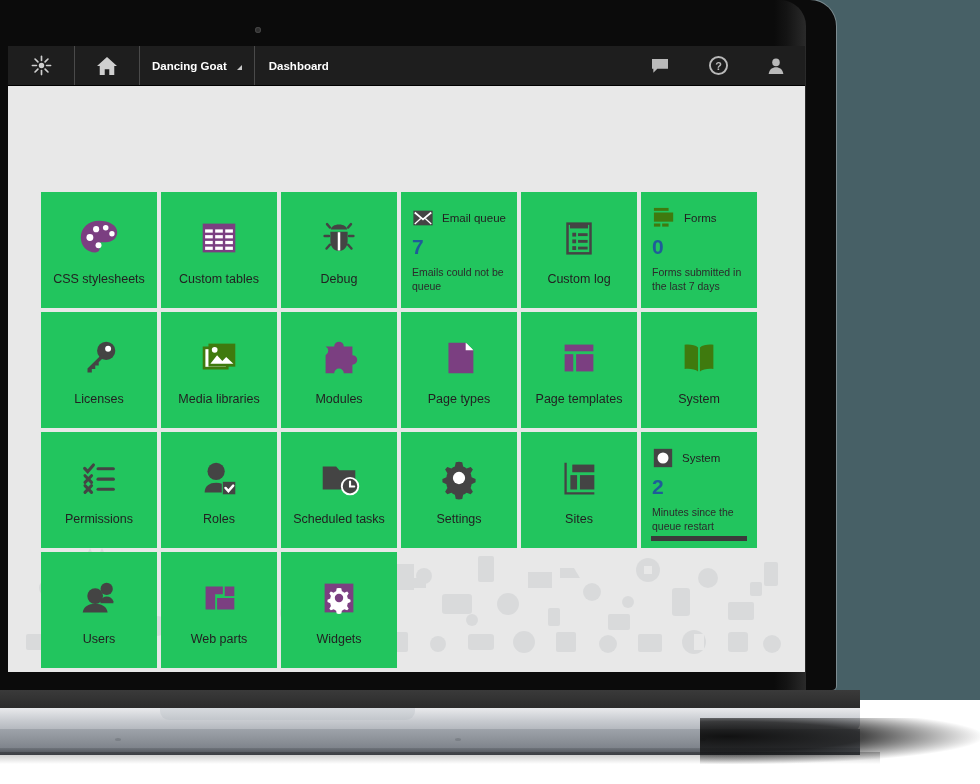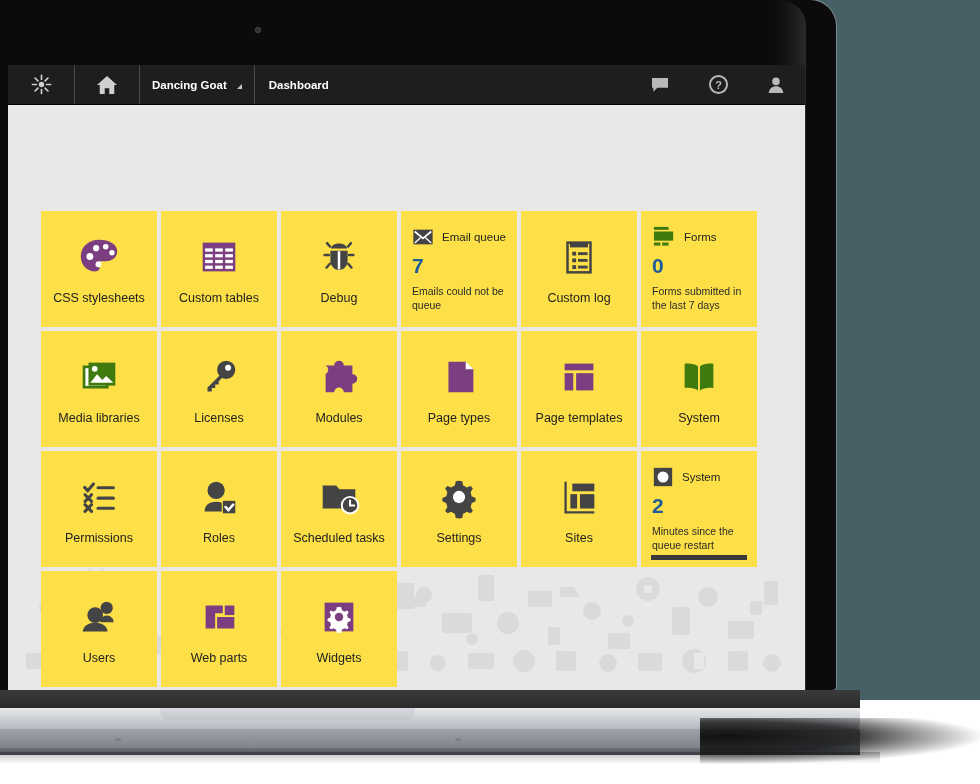--- a/index.html
+++ b/index.html
@@ -70,21 +70,21 @@
   }
   .base-shadow2{
     position:absolute;left:-60px;top:752px;width:940px;height:12px;
     background:linear-gradient(180deg,rgba(0,0,0,.25),rgba(0,0,0,0));
   }
   .dot{position:absolute;width:6px;height:3px;border-radius:50%;background:#7b8087;top:738px;}
 
   
   .screen{
     position:absolute;left:8px;top:46px;width:797px;height:626px;
-    background:#e8e8e8;overflow:hidden;margin-top:19px;
+    background:#e8e8e8;overflow:hidden;
   }
 
   
   .topbar{
     position:absolute;left:0;top:0;width:797px;height:39px;
     background:#1e1e1e;display:flex;align-items:stretch;
     border-bottom:1px solid #000;
   }
   .tb-cell{
     display:flex;align-items:center;justify-content:center;
@@ -118,21 +118,21 @@
 
   
   .grid{
     position:absolute;left:33px;top:106px;
     display:grid;
     grid-template-columns:repeat(6,116px);
     grid-auto-rows:116px;
     gap:4px;
   }
   .tile{
-    background:#fde047;position:relative;
+    background:#22c55e;position:relative;
     display:flex;flex-direction:column;align-items:center;justify-content:center;
     cursor:pointer;
   }
   .tile .ico{height:52px;display:flex;align-items:center;justify-content:center;}
   .tile .lbl{
     margin-top:8px;font-size:12.5px;color:#222;text-align:center;
     line-height:1.22;max-width:104px;
   }
 
   
@@ -370,40 +370,40 @@
                 </svg>
               </span>
               <span class="ttl">Forms</span>
             </div>
             <div class="info-num">0</div>
             <div class="info-desc">Forms submitted in the last 7 days</div>
           </div>
           <div class="tile">
             <div class="ico">
               <svg width="46" height="46" viewBox="0 0 48 48" aria-hidden="true">
+                <g fill="#444444">
+                  <circle cx="31.5" cy="16.5" r="9.5"></circle>
+                  <path d="M26 21 L12 35 l0 4 l4.5 0 l0 -3.6 l3.6 0 l0 -3.6 l3.6 0 l0 -3.4 l6.3 -6.3 z"></path>
+                </g>
+                <circle cx="33.5" cy="14.3" r="3.1" fill="#fff"></circle>
+              </svg>
+            </div>
+            <div class="lbl">Licenses</div>
+          </div>
+          <div class="tile">
+            <div class="ico">
+              <svg width="46" height="46" viewBox="0 0 48 48" aria-hidden="true">
                 <rect x="7" y="12" width="27" height="24" fill="#3f7a0e"></rect>
                 <rect x="9.8" y="14.8" width="21.4" height="18.4" fill="#fff"></rect>
                 <rect x="13" y="9" width="28" height="24" fill="#3f7a0e"></rect>
                 <circle cx="19.5" cy="15.5" r="3" fill="#fff"></circle>
                 <path d="M15 30 L22 21 L27.5 27 L31.5 23 L39 30 Z" fill="#fff"></path>
               </svg>
             </div>
             <div class="lbl">Media libraries</div>
-          </div>
-          <div class="tile">
-            <div class="ico">
-              <svg width="46" height="46" viewBox="0 0 48 48" aria-hidden="true">
-                <g fill="#444444">
-                  <circle cx="31.5" cy="16.5" r="9.5"></circle>
-                  <path d="M26 21 L12 35 l0 4 l4.5 0 l0 -3.6 l3.6 0 l0 -3.6 l3.6 0 l0 -3.4 l6.3 -6.3 z"></path>
-                </g>
-                <circle cx="33.5" cy="14.3" r="3.1" fill="#fff"></circle>
-              </svg>
-            </div>
-            <div class="lbl">Licenses</div>
           </div>
           <div class="tile">
             <div class="ico">
               <svg width="46" height="46" viewBox="0 0 48 42" aria-hidden="true">
                 <path d="M19 9 a5 5 0 0 1 10 0 h9 v9 a5 5 0 0 1 0 10 v9 H29 a5 5 0 0 0 -10 0 H10 V18 a5 5 0 0 0 0 -9 z" fill="#7b3f81"></path>
               </svg>
             </div>
             <div class="lbl">Modules</div>
           </div>
           <div class="tile">

